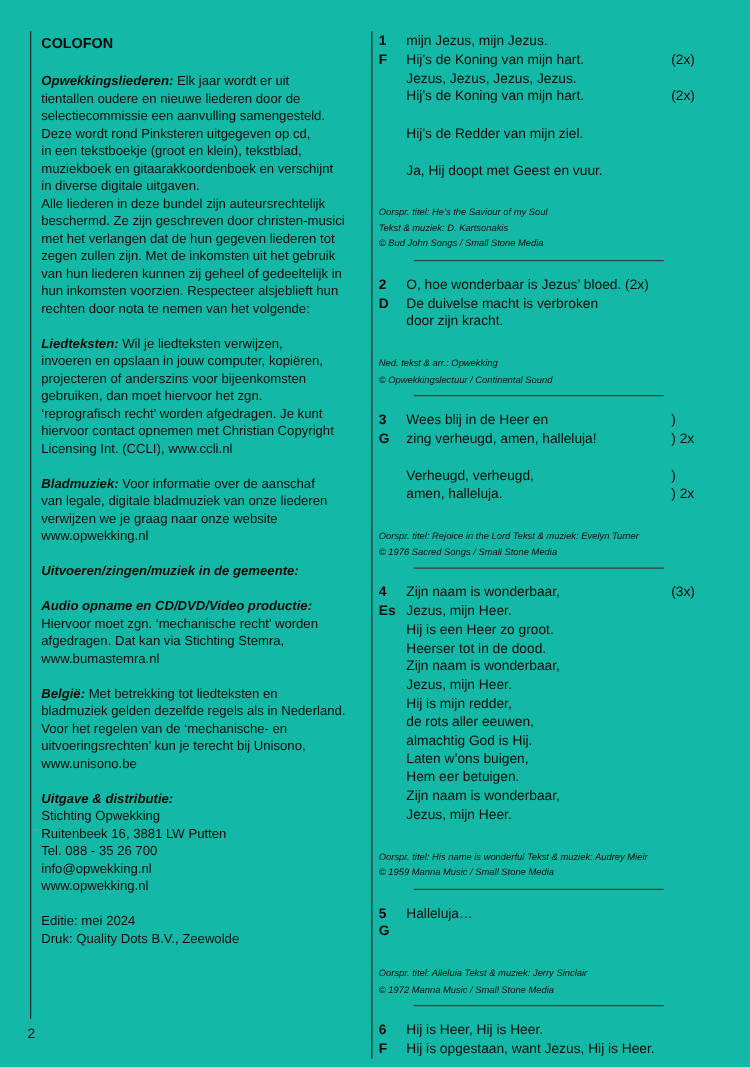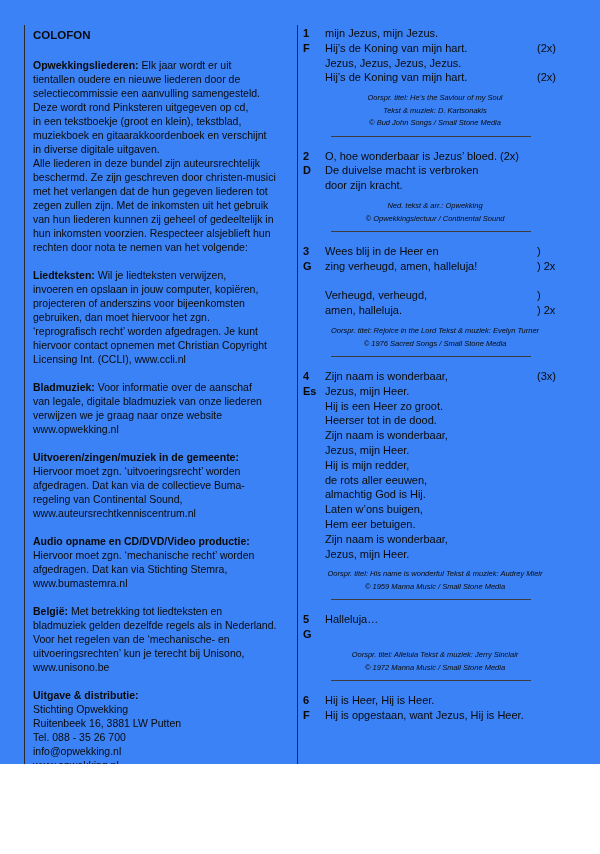--- a/index.html
+++ b/index.html
@@ -1,20 +1,20 @@
 <!DOCTYPE html>
 <html><head>
 <meta charset="utf-8">
 <style>
   html, body { margin: 0; padding: 0; background: #ffffff; }
   .page {
     position: relative;
     width: 600px;
-    height: 764px;
-    background: #3b82f6;
+    height: 854px;
+    background: #14b8a6;
     font-family: "Liberation Sans", sans-serif;
     color: #0a0a0a;
     overflow: hidden;
   }
   .col {
     position: absolute;
     top: 25px;
     box-sizing: border-box;
     border-left: 1px solid #2a2a2a;
     min-height: 790px;
@@ -33,39 +33,38 @@
     font-size: 11px;
     line-height: 14.8px;
   }
   .colofon-title {
     font-weight: bold;
     font-size: 11.5px;
     line-height: 14px;
     margin: 0 0 16px 0;
   }
   .para { margin: 0 0 14px 0; }
-  .para-heading { font-weight: bold; }
+  .para-heading { font-weight: bold; font-style: italic; }
   .para.block > .para-heading { display: block; }
   .para-lines { white-space: pre-line; }
 
   .song { display: flex; }
   .gutter { flex: none; width: 22px; font-weight: bold; }
   .song-number, .song-key { line-height: 14.8px; }
   .song-body { flex: 1; min-width: 0; }
   .stanza + .stanza { margin-top: 14.8px; }
   .lyric-line { display: flex; }
   .lyric { flex: 1; padding-right: 4px; }
   .marker { flex: none; width: 30px; }
   .credits {
-    margin-top: 7px;
+    margin-top: 20px;
     font-size: 7.5px;
     line-height: 12.5px;
     font-style: italic;
     white-space: pre-line;
-    text-align: center;
   }
   .divider {
     border: 0;
     border-top: 1px solid #3c3c3c;
     width: 200px;
     margin: 6px 0 12px 28px;
   }
   .page-num {
     position: absolute;
     left: 22px;
@@ -103,24 +102,21 @@
 gebruiken, dan moet hiervoor het zgn.
 ‘reprografisch recht’ worden afgedragen. Je kunt
 hiervoor contact opnemen met Christian Copyright
 Licensing Int. (CCLI), www.ccli.nl</span></p>
 
   <p class="para"><b class="para-heading">Bladmuziek: </b><span class="para-lines">Voor informatie over de aanschaf
 van legale, digitale bladmuziek van onze liederen
 verwijzen we je graag naar onze website
 www.opwekking.nl</span></p>
 
-  <p class="para block"><b class="para-heading">Uitvoeren/zingen/muziek in de gemeente:</b><span class="para-lines">Hiervoor moet zgn. ‘uitvoeringsrecht’ worden
-afgedragen. Dat kan via de collectieve Buma-
-regeling van Continental Sound,
-www.auteursrechtkenniscentrum.nl</span></p>
+  <p class="para block"><b class="para-heading">Uitvoeren/zingen/muziek in de gemeente:</b></p>
 
   <p class="para block"><b class="para-heading">Audio opname en CD/DVD/Video productie:</b><span class="para-lines">Hiervoor moet zgn. ‘mechanische recht’ worden
 afgedragen. Dat kan via Stichting Stemra,
 www.bumastemra.nl</span></p>
 
   <p class="para"><b class="para-heading">België: </b><span class="para-lines">Met betrekking tot liedteksten en
 bladmuziek gelden dezelfde regels als in Nederland.
 Voor het regelen van de ‘mechanische- en
 uitvoeringsrechten’ kun je terecht bij Unisono,
 www.unisono.be</span></p>
@@ -154,20 +150,30 @@
                   <span class="marker">(2x)</span>
                 </div>
                 <div class="lyric-line">
                   <span class="lyric">Jezus, Jezus, Jezus, Jezus.</span>
                 </div>
                 <div class="lyric-line">
                   <span class="lyric">Hij’s de Koning van mijn hart.</span>
                   <span class="marker">(2x)</span>
                 </div>
               </div>
+              <div class="stanza">
+                <div class="lyric-line">
+                  <span class="lyric">Hij’s de Redder van mijn ziel.</span>
+                </div>
+              </div>
+              <div class="stanza">
+                <div class="lyric-line">
+                  <span class="lyric">Ja, Hij doopt met Geest en vuur.</span>
+                </div>
+              </div>
             </div>
     </div>
   </div>
 <div class="credits">Oorspr. titel: He’s the Saviour of my Soul
 Tekst &amp; muziek: D. Kartsonakis
 © Bud John Songs / Small Stone Media</div>
         <hr class="divider">
   <div class="song">
     <div class="gutter">
       <div class="song-number">2</div>

